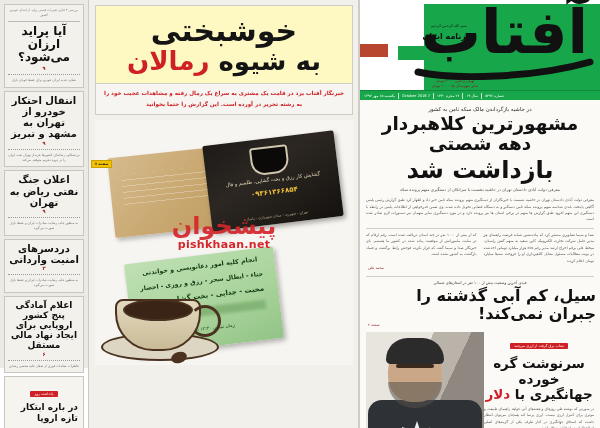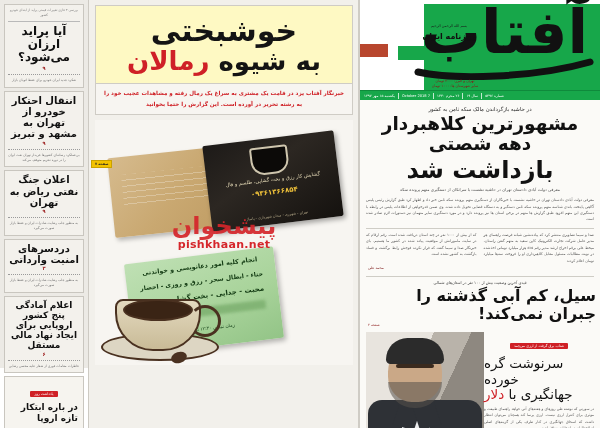--- a/index.html
+++ b/index.html
@@ -206,21 +206,21 @@
   .ps-brow{position:absolute;left:30px;top:32px;width:38px;height:4px;background:#3a2a1e;border-radius:2px;}
   .ps-beard{position:absolute;left:22px;top:50px;width:54px;height:26px;background:#55504a;border-radius:0 0 28px 28px;opacity:.55;}
   .ps-suit{position:absolute;left:2px;bottom:0;width:114px;height:44px;background:#2e3136;border-radius:14px 14px 0 0;}
   .ps-shirt{position:absolute;left:36px;bottom:0;width:28px;height:36px;background:#edeef0;transform:rotate(0deg);}
   .ps-collarL{position:absolute;left:30px;bottom:16px;width:22px;height:24px;background:#2e3136;transform:rotate(18deg);}
   .ps-collarR{position:absolute;left:50px;bottom:16px;width:22px;height:24px;background:#2e3136;transform:rotate(-18deg);}
 
   .psText{position:absolute;right:0;top:0;width:110px;}
   .psTag{display:block;text-align:center;}
   .psHead{
-    text-align:left;font-size:13.5px;font-weight:normal;color:#111;
+    text-align:center;font-size:13.5px;font-weight:bold;color:#111;
     line-height:1.12;letter-spacing:-.4px;margin-top:5px;
   }
   .psHead .red{color:#cf2026;}
   .psBody{font-size:3.6px;color:#555;line-height:1.8;text-align:justify;margin-top:4px;}
   .edgeline{position:absolute;left:-2px;top:0;width:2px;height:428px;background:#cfccc5;}
 </style>
 </head>
 <body>
 
 <div class="page">

